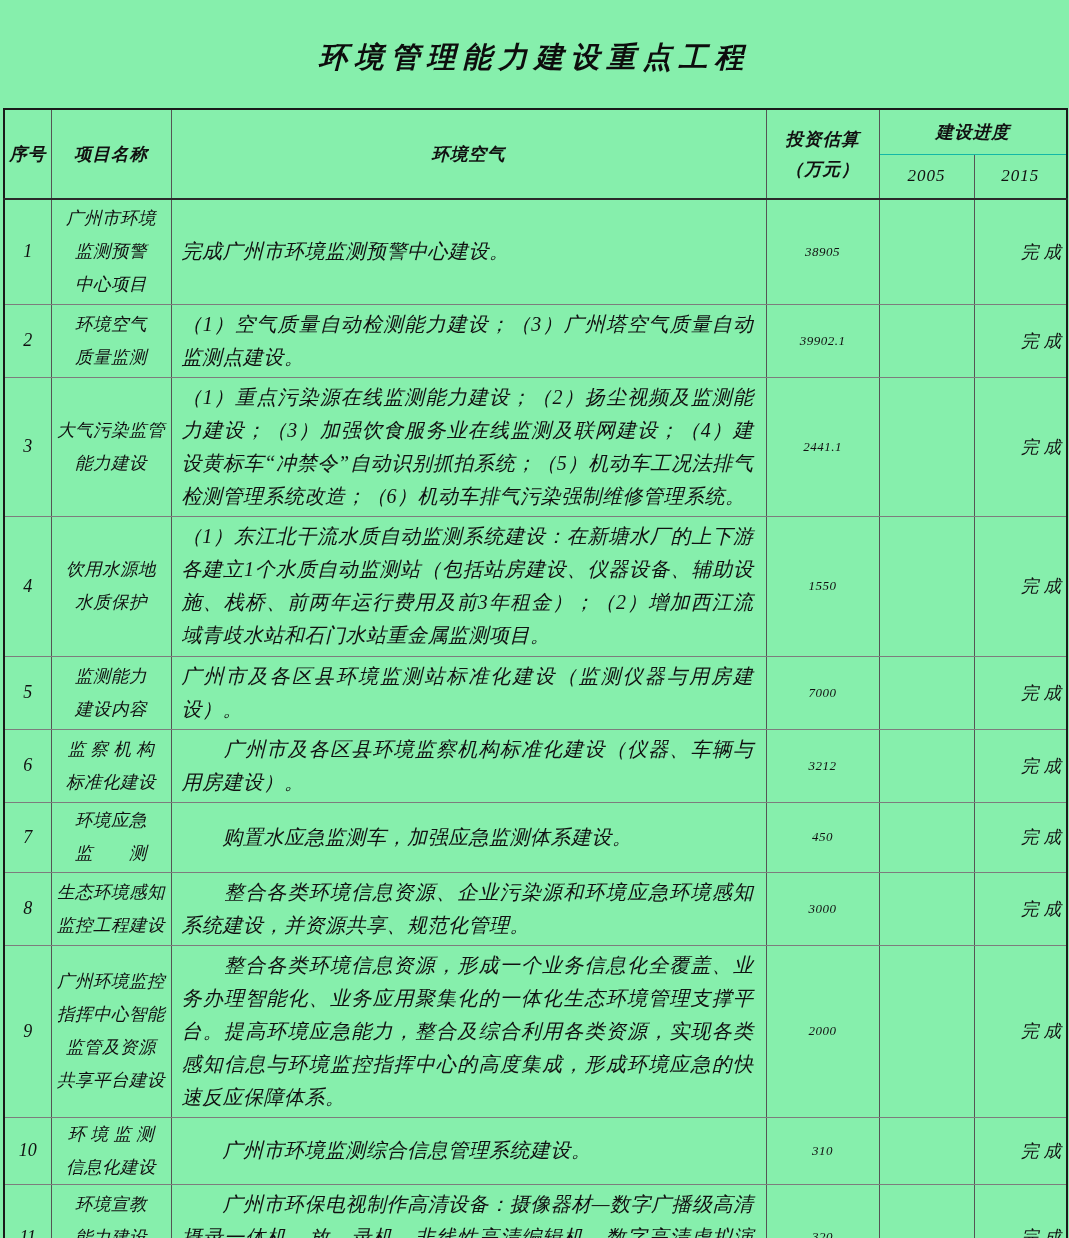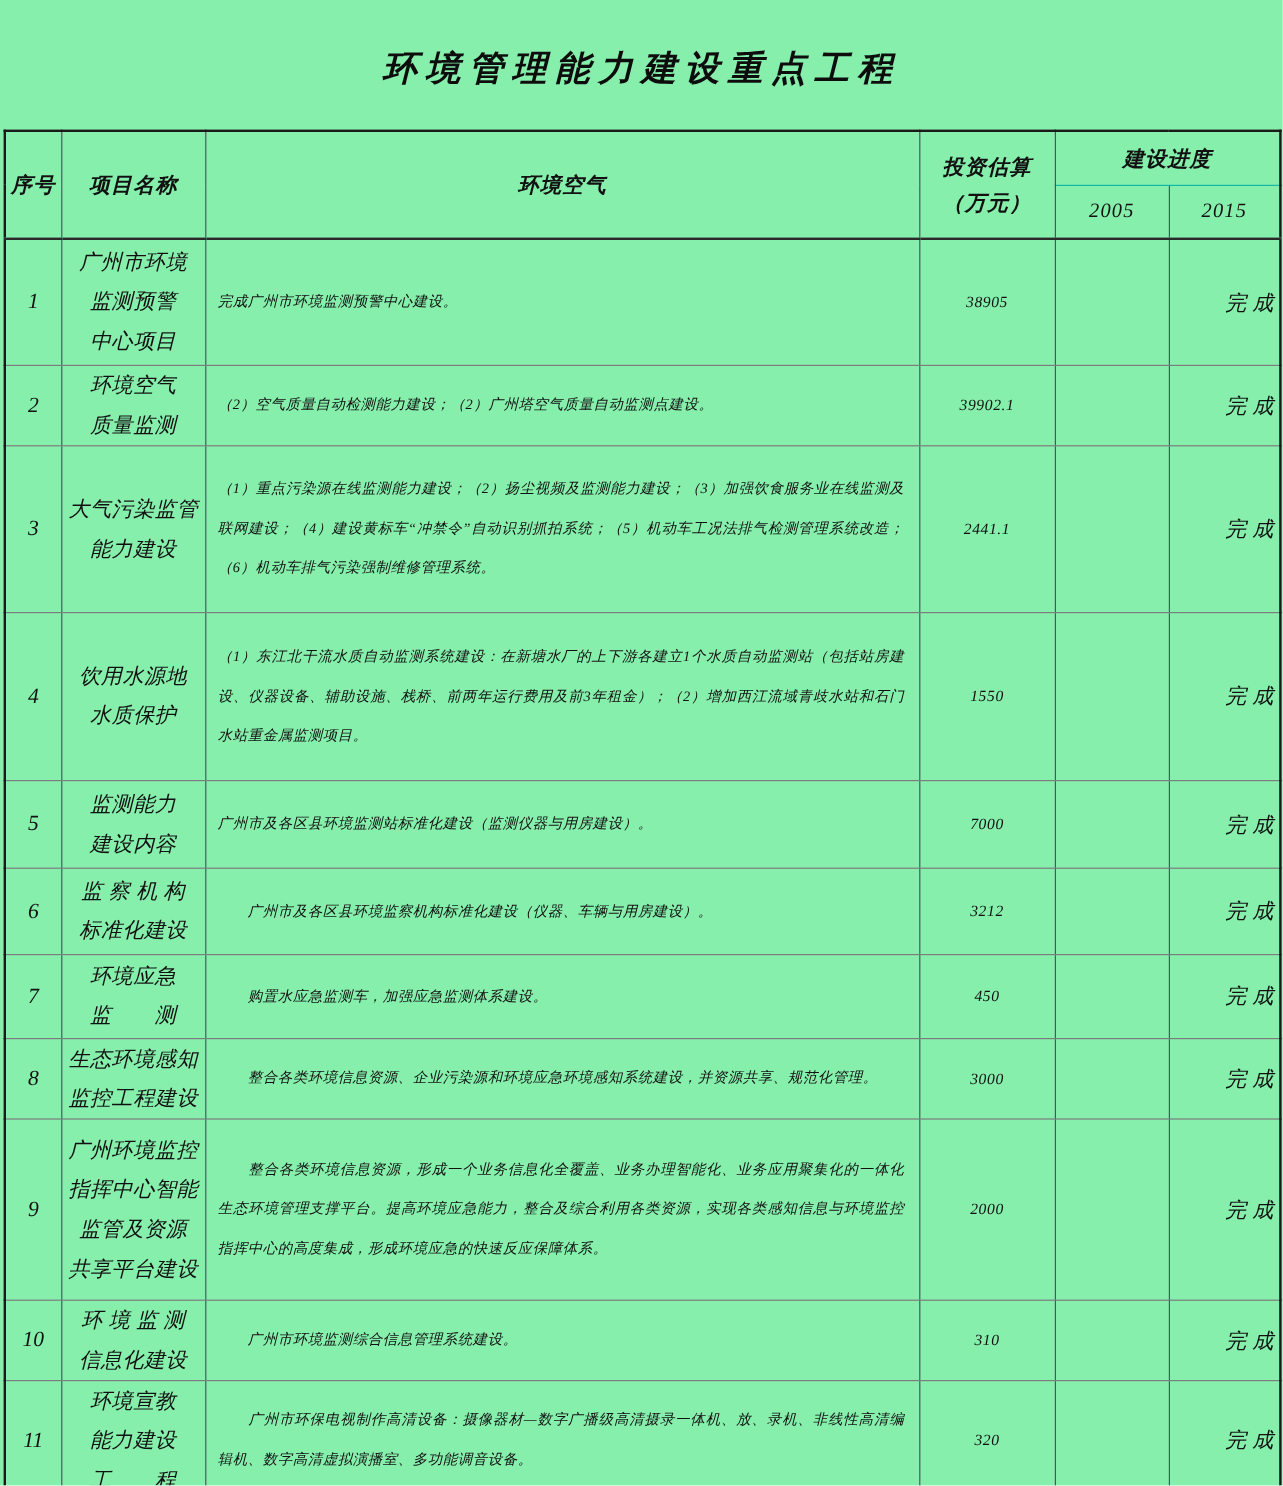--- a/index.html
+++ b/index.html
@@ -53,21 +53,21 @@
   td.c-name {
     text-align: center;
     white-space: pre-line;
     font-size: 17.5px;
     line-height: 33px;
     padding: 0 3px;
     letter-spacing: 0.5px;
   }
   td.c-content {
     text-align: justify;
-    font-size: 12px;
+    font-size: 20px;
     line-height: 33px;
     padding: 3px 12px 3px 10px;
     letter-spacing: 0.5px;
   }
   td.c-invest { text-align: center; font-size: 13px; letter-spacing: 0.5px; }
   td.c-p2012, td.c-p2015 { text-align: right; font-size: 17.5px; letter-spacing: 5px; padding-left: 5px; }
 
   tbody tr:nth-child(1)  { height: 105px; }
   tbody tr:nth-child(2)  { height: 63px;  }
   tbody tr:nth-child(3)  { height: 139px; }
@@ -118,21 +118,21 @@
     <td class="c-content">完成广州市环境监测预警中心建设。</td>
     <td class="c-invest">38905</td>
     <td class="c-p2012"></td>
     <td class="c-p2015">完成</td>
   </tr>
 
   <tr>
     <td class="c-num">2</td>
     <td class="c-name">环境空气
 质量监测</td>
-    <td class="c-content">（2）空气质量自动检测能力建设；（2）广州塔空气质量自动监测点建设。</td>
+    <td class="c-content">（1）空气质量自动检测能力建设；（3）广州塔空气质量自动监测点建设。</td>
     <td class="c-invest">39902.1</td>
     <td class="c-p2012"></td>
     <td class="c-p2015">完成</td>
   </tr>
 
   <tr>
     <td class="c-num">3</td>
     <td class="c-name">大气污染监管
 能力建设</td>
     <td class="c-content">（1）重点污染源在线监测能力建设；（2）扬尘视频及监测能力建设；（3）加强饮食服务业在线监测及联网建设；（4）建设黄标车“冲禁令”自动识别抓拍系统；（5）机动车工况法排气检测管理系统改造；（6）机动车排气污染强制维修管理系统。</td>

